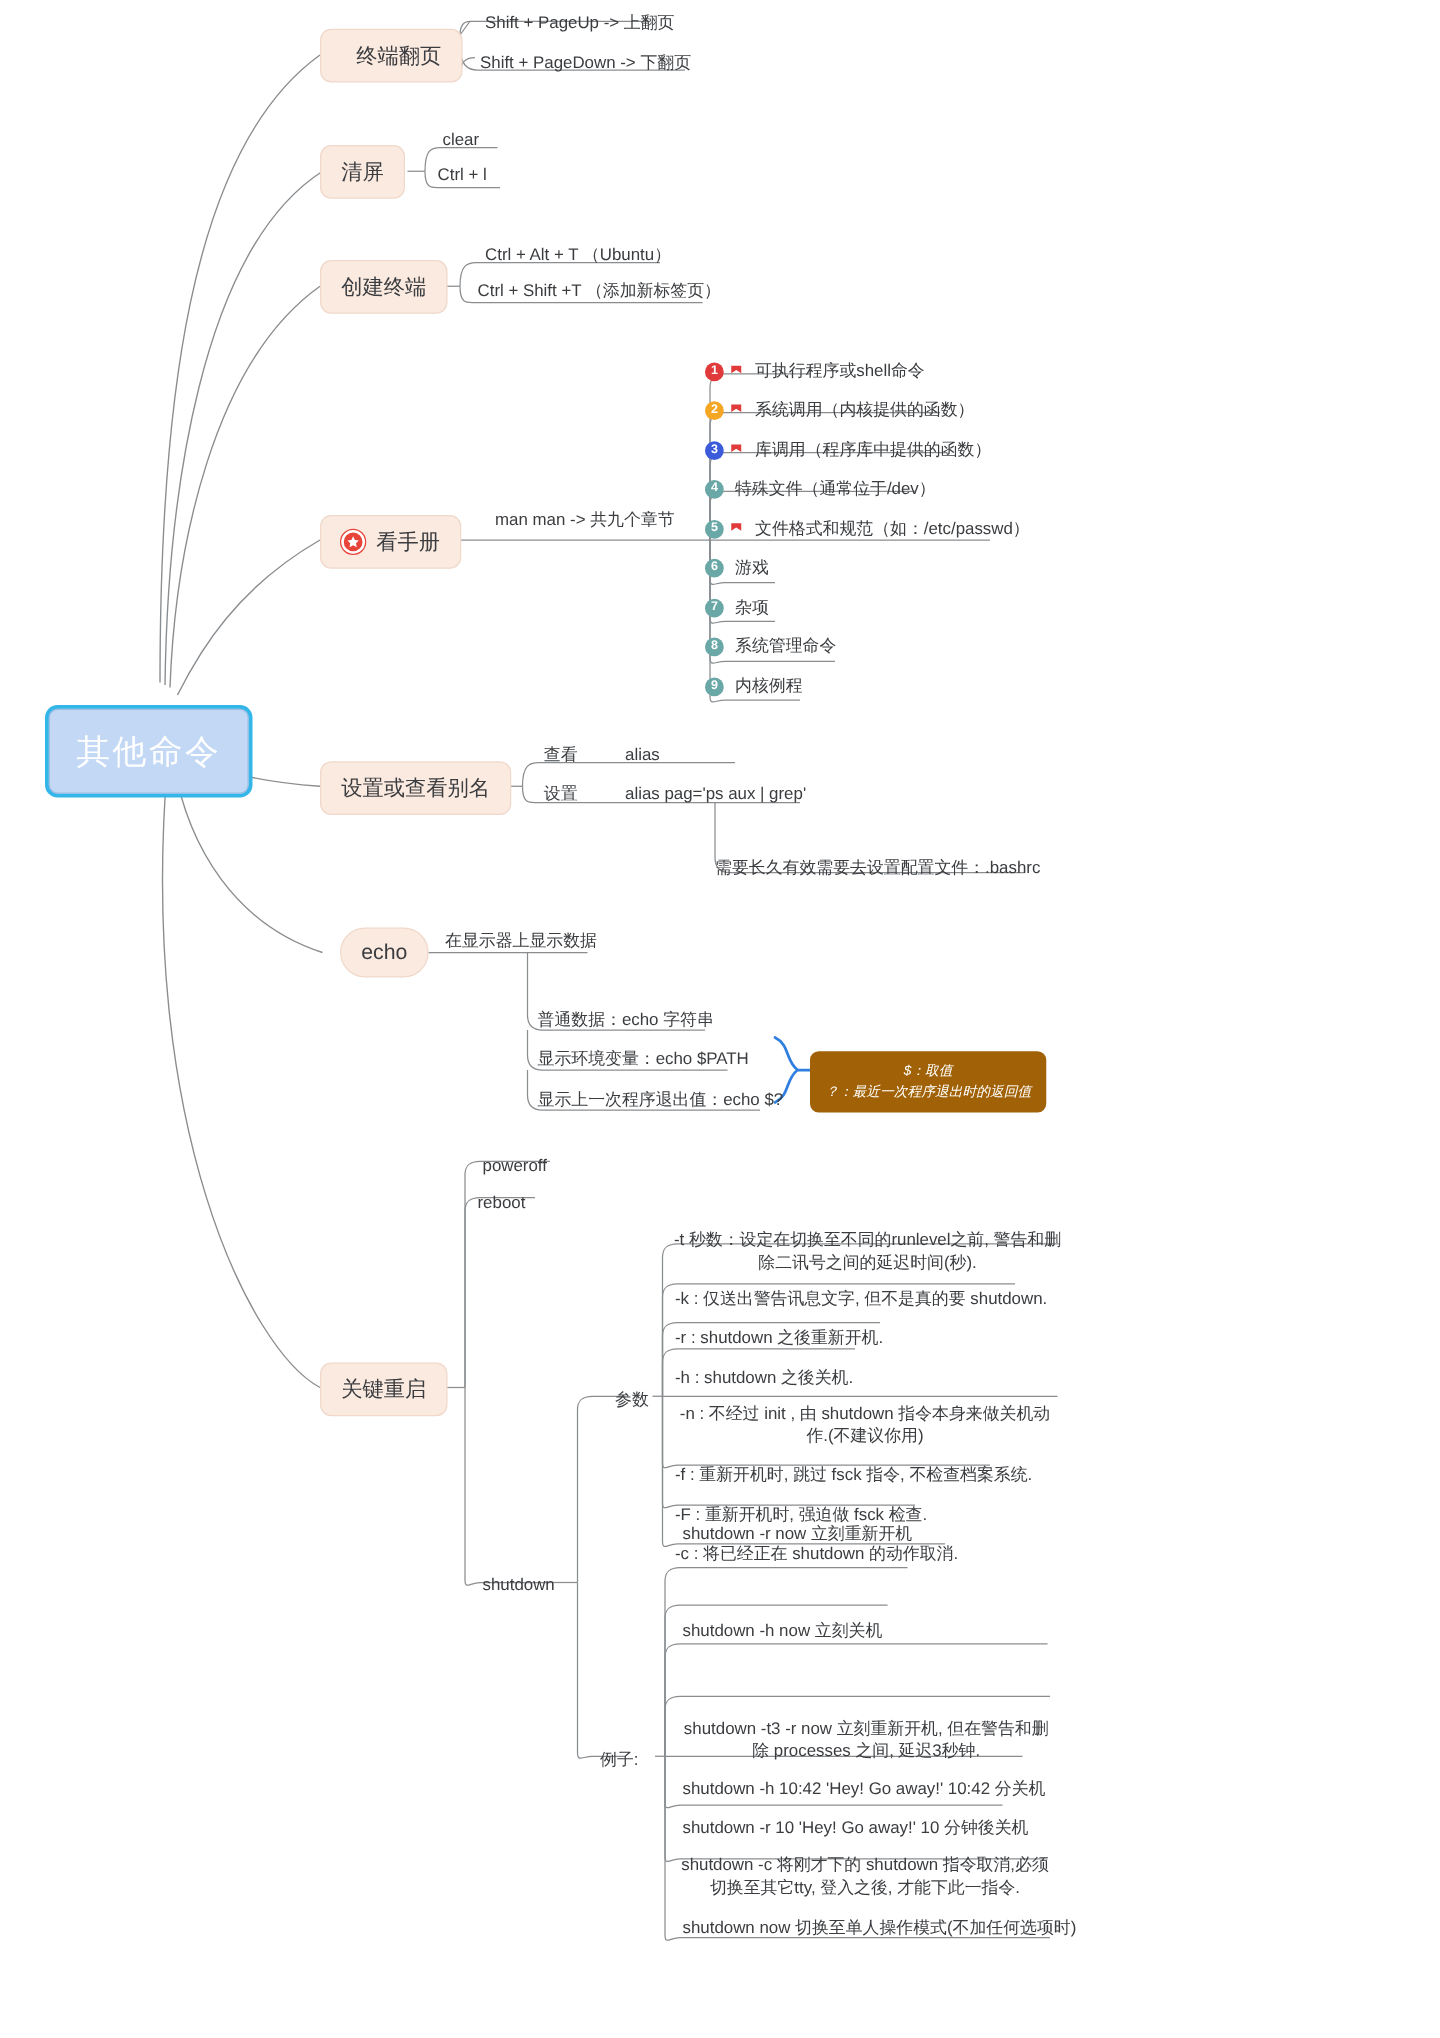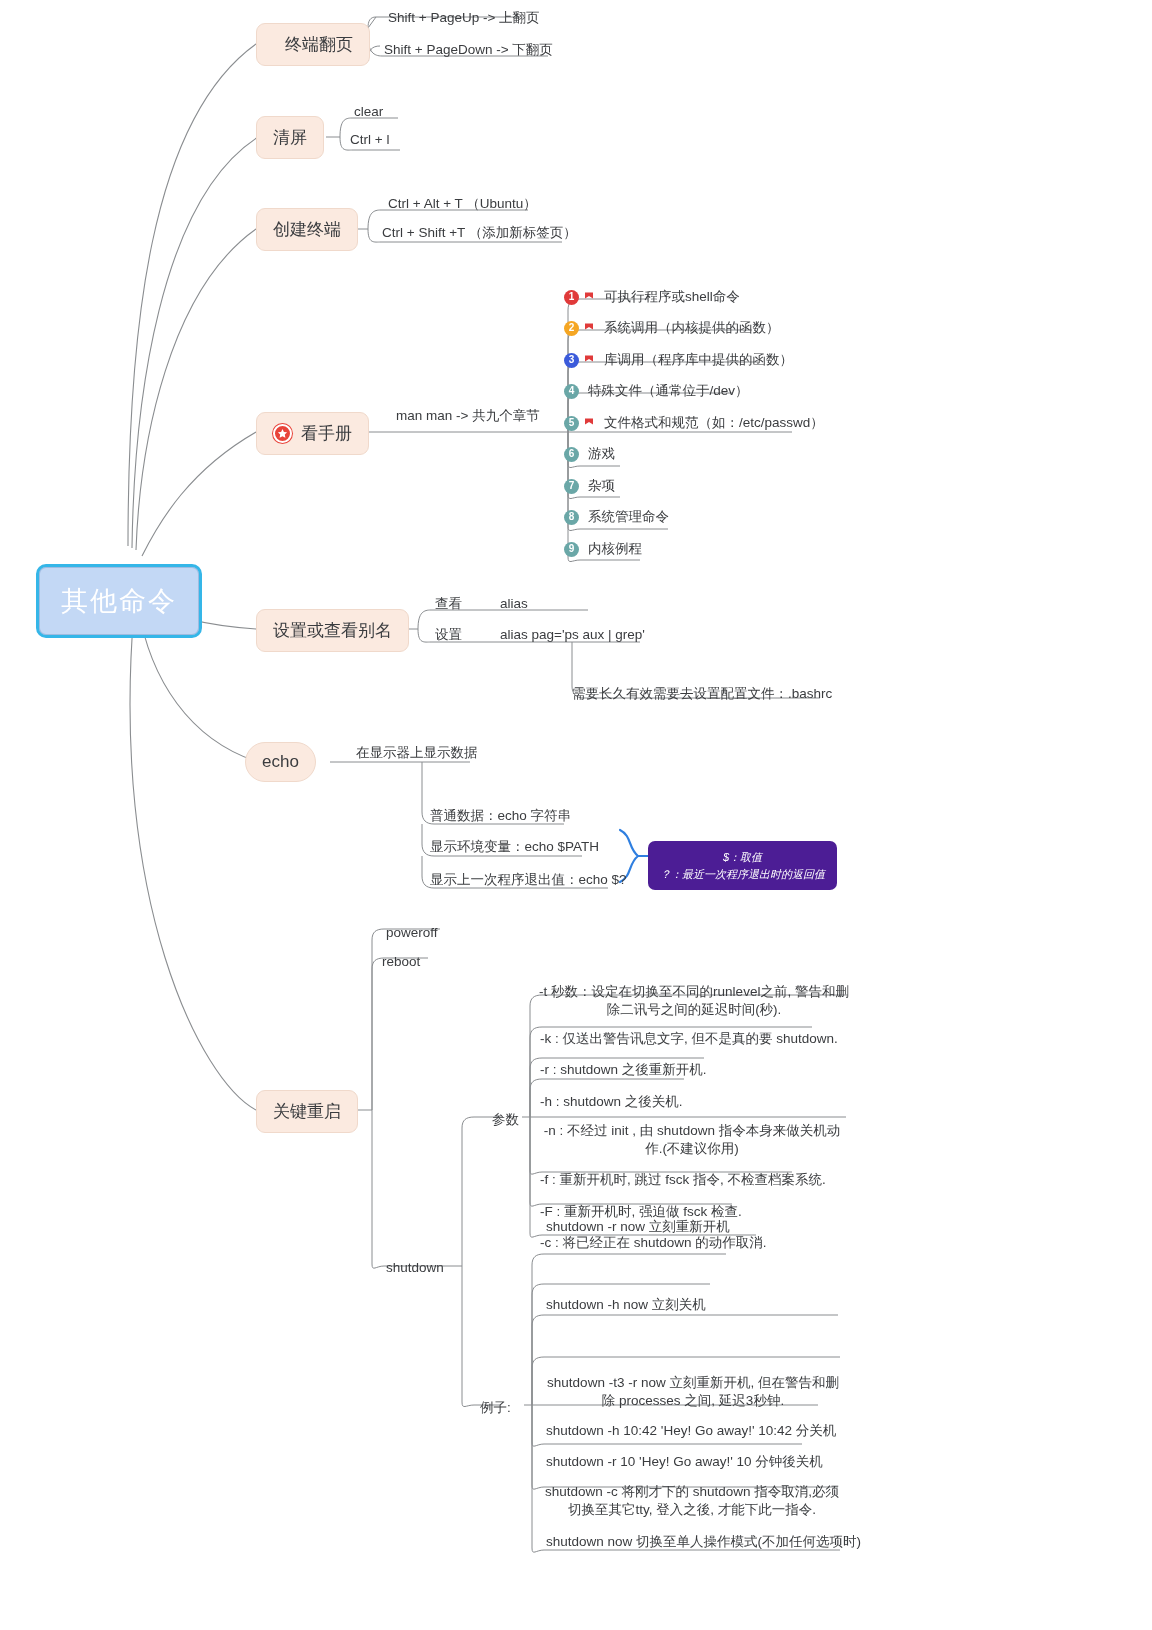--- a/index.html
+++ b/index.html
@@ -97,21 +97,21 @@
     width: 12px; height: 12px;
     flex: 0 0 auto;
     margin-left: -2px;
   }
   .flag svg { display: block; }
   .chapter .ctext { margin-left: 3px; }
 
   
   .note {
     position: absolute;
-    background: #4c1d95;
+    background: #a16207;
     border-radius: 7px;
     color: #ffffff;
     font-size: 11px;
     font-style: italic;
     text-align: center;
     padding: 8px 12px;
     line-height: 1.5;
     white-space: nowrap;
   }
 </style>
@@ -300,21 +300,21 @@
 
   <div class="node topic" style="left:256px; top:609px;">
     <span>设置或查看别名</span>
   </div>
   <div class="leaf" style="left:433px; top:592px;">查看</div>
   <div class="leaf" style="left:498px; top:592px;">alias</div>
   <div class="leaf" style="left:433px; top:623px;">设置</div>
   <div class="leaf" style="left:498px; top:623px;">alias pag='ps aux | grep'</div>
   <div class="leaf" style="left:570px; top:682px;">需要长久有效需要去设置配置文件：.bashrc</div>
 
-  <div class="node topic en" style="left:245px; top:742px;border-radius:20px;">
+  <div class="node topic en" style="left:272px; top:742px;border-radius:20px;">
     <span>echo</span>
   </div>
   <div class="leaf" style="left:354px; top:741px;">在显示器上显示数据</div>
   <div class="leaf" style="left:428px; top:804px;">普通数据：echo 字符串</div>
   <div class="leaf" style="left:428px; top:835px;">显示环境变量：echo $PATH</div>
   <div class="leaf" style="left:428px; top:868px;">显示上一次程序退出值：echo $?</div>
 
   <div class="note" style="left:648px; top:841px;">
     <div>$：取值</div>
     <div>？：最近一次程序退出时的返回值</div>

